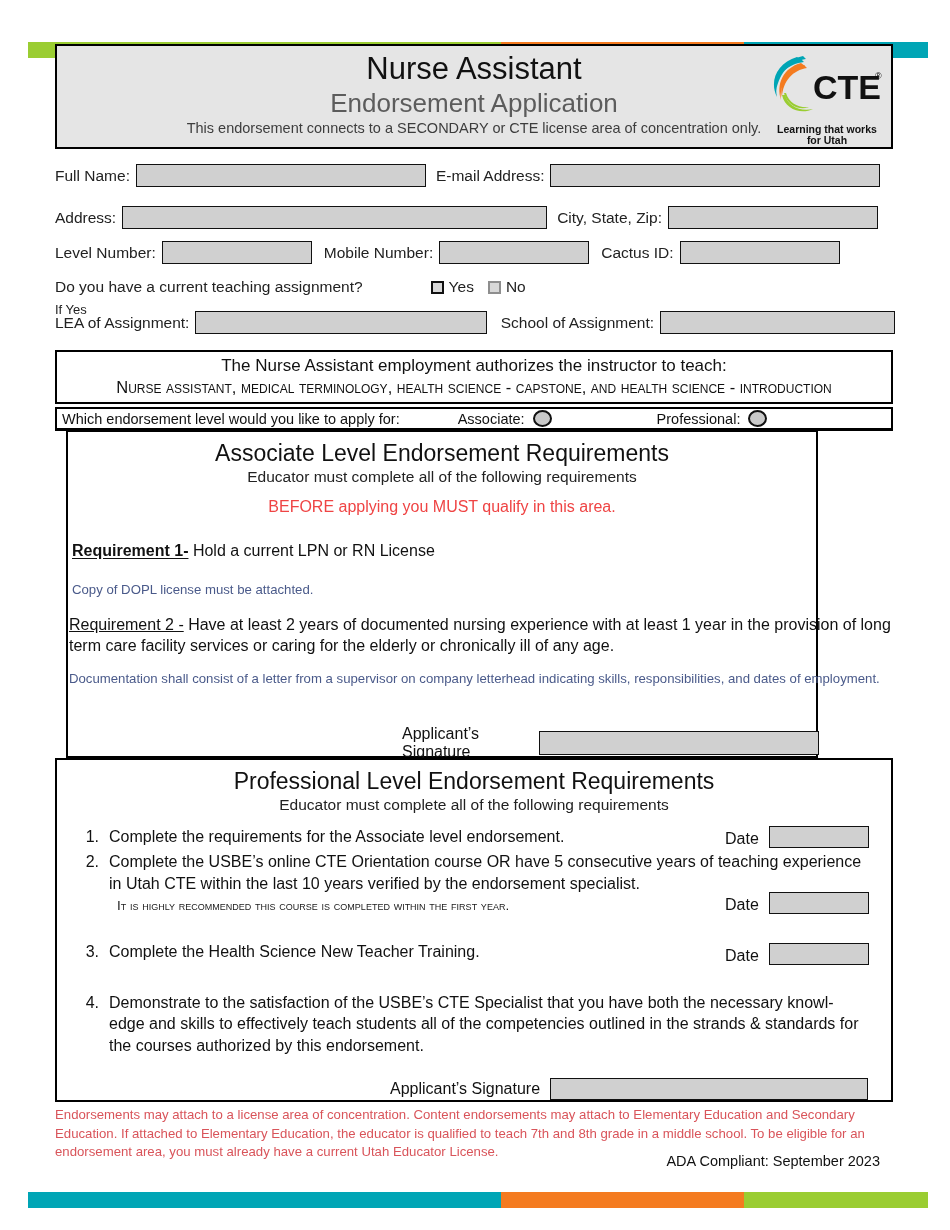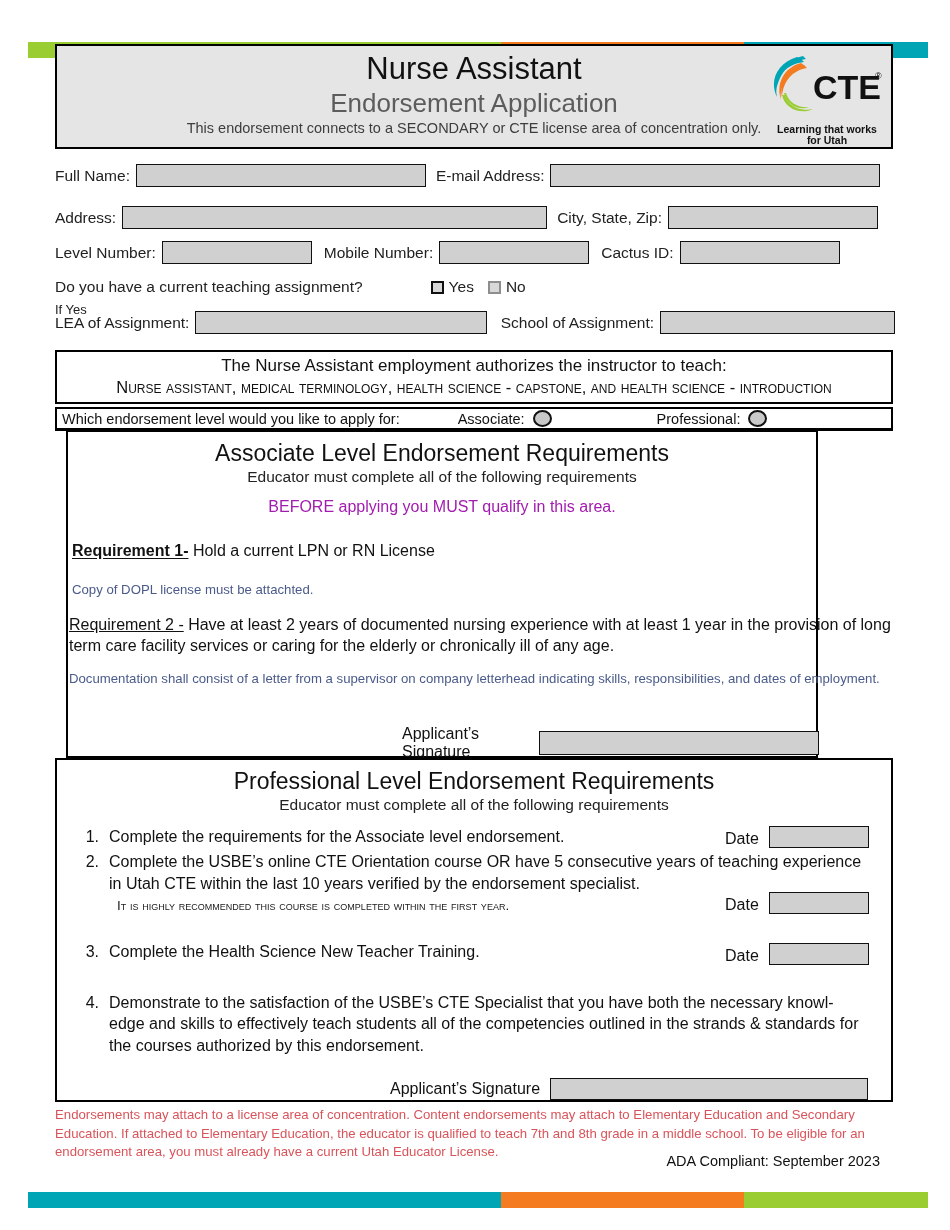--- a/index.html
+++ b/index.html
@@ -174,21 +174,21 @@
   }
   .sec-sub {
     text-align: center;
     font-size: 15.5px;
     color: #222;
     margin-top: 1px;
   }
   .sec-sub2 {
     text-align: center;
     font-size: 16px;
-    color: #a21caf;
+    color: #ef4444;
     margin-top: 12px;
   }
 
   .req-head {
     font-size: 16px;
     color: #111;
   }
   .req-head u { text-decoration: underline; text-underline-offset: 2px; font-weight: bold; }
 
   .blue-note {

